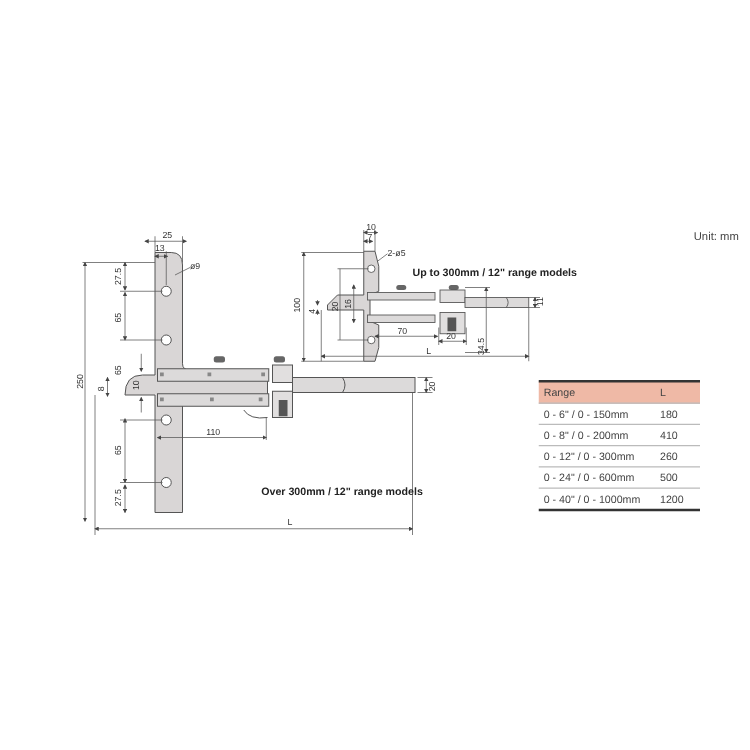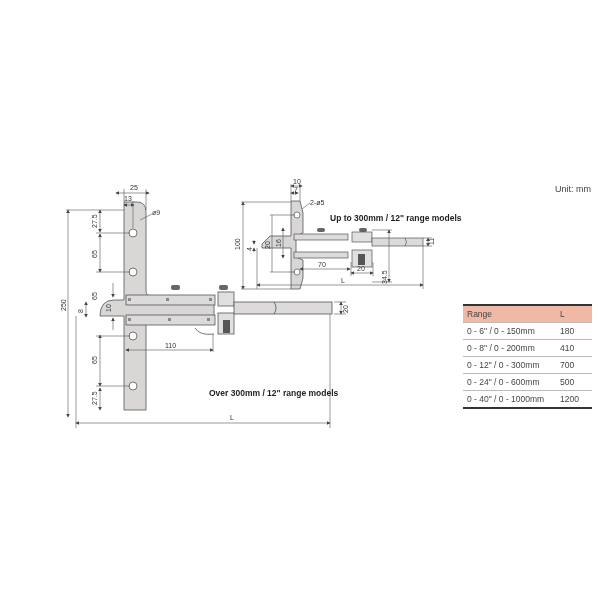--- a/index.html
+++ b/index.html
@@ -1,21 +1,21 @@
 <!DOCTYPE html>
 <html><head>
 <meta charset="utf-8">
 <style>
   html, body { margin:0; padding:0; background:#ffffff; }
   body { width:600px; height:600px; position:relative; overflow:hidden; font-family:"Liberation Sans", sans-serif; }
   #drawing { position:absolute; left:0; top:0; width:600px; height:600px; }
   .dim { font-family:"Liberation Sans", sans-serif; font-size:7px; fill:#333; }
   .label { font-family:"Liberation Sans", sans-serif; font-size:8.5px; font-weight:bold; fill:#222; }
   .unit { position:absolute; left:523px; top:184px; font-size:9px; color:#444;padding-left:32px; }
-  .spec-table { position:absolute; left:431px; top:304px; width:129px; border-collapse:collapse; font-size:8.5px; color:#444;margin-left:32px; }
+  .spec-table { position:absolute; left:431px; top:304px; width:129px; border-collapse:collapse; font-size:8.5px; color:#444; }
   .spec-table { border-top:2px solid #333; border-bottom:2px solid #333; }
   .spec-table th { background:#efb9a6; text-align:left; font-weight:normal; padding:2px 4px; height:12px; }
   .spec-table td { padding:2px 4px; height:12px; border-top:1px solid #bbb; }
   .spec-table td.l, .spec-table th.l { width:28px; }
 </style>
 </head>
 <body>
 
 <svg id="drawing" viewBox="0 0 600 600" xmlns="http://www.w3.org/2000/svg">
   <defs>
@@ -172,21 +172,21 @@
     <tr>
       <td>0 - 6" / 0 - 150mm</td>
       <td class="l">180</td>
     </tr>
     <tr>
       <td>0 - 8" / 0 - 200mm</td>
       <td class="l">410</td>
     </tr>
     <tr>
       <td>0 - 12" / 0 - 300mm</td>
-      <td class="l">700</td>
+      <td class="l">260</td>
     </tr>
     <tr>
       <td>0 - 24" / 0 - 600mm</td>
       <td class="l">500</td>
     </tr>
     <tr>
       <td>0 - 40" / 0 - 1000mm</td>
       <td class="l">1200</td>
     </tr>
   </tbody>

